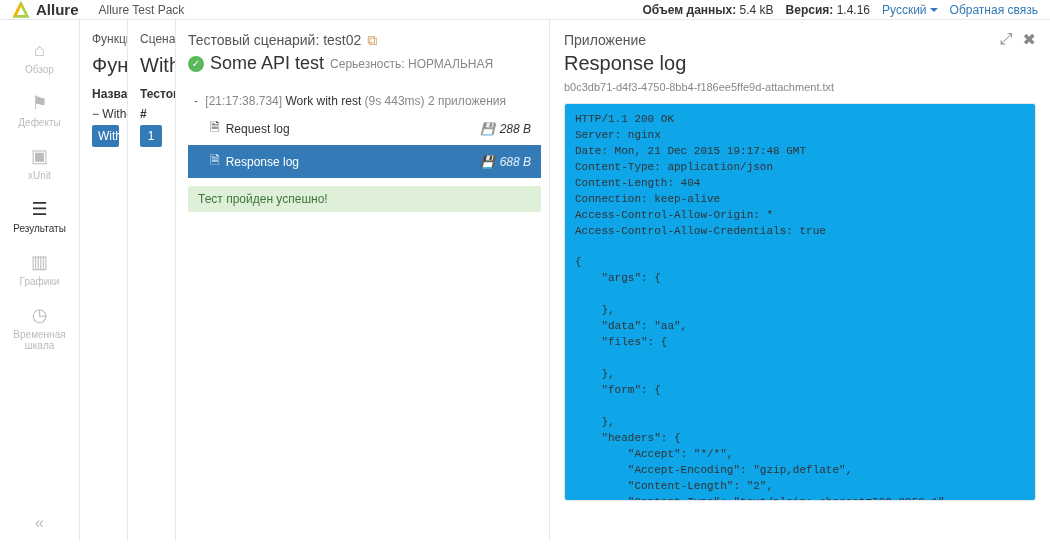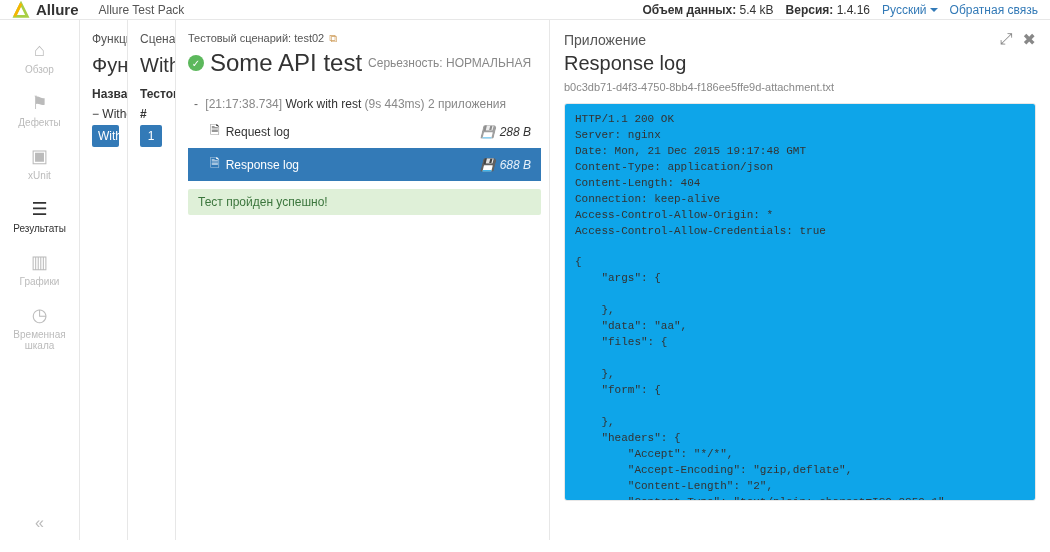--- a/index.html
+++ b/index.html
@@ -35,25 +35,25 @@
 
   .tab-like { font-size: 12px; color: #555; white-space: nowrap; margin-bottom: 8px; }
   .h2 { font-size: 20px; font-weight: 400; margin: 2px 0 10px; white-space: nowrap; }
   .th { font-size: 12px; font-weight: bold; color: #333; white-space: nowrap; }
   .row-minus { font-size: 12px; color: #333; white-space: nowrap; margin-top: 6px; }
   .row-sel { background: #337ab7; color: #fff; padding: 4px 6px; border-radius: 2px; white-space: nowrap; margin-top: 4px; font-size: 12px; }
 
   .col2 .th, .col2 .tab-like { white-space: nowrap; }
   .col2 .row-sel { width: 22px; text-align: center; }
 
-  .scenario-head { font-size: 11px; color: #555; margin-bottom: 4px; }
+  .scenario-head { font-size: 14px; color: #555; margin-bottom: 4px; }
   .scenario-head .copy { color: #d0a060; margin-left: 2px; }
   .scenario-title { display: flex; align-items: center; gap: 6px; margin-bottom: 6px; }
   .ok-badge { width: 16px; height: 16px; border-radius: 50%; background: #5cb85c; display: inline-flex; align-items: center; justify-content: center; color: #fff; font-size: 10px; }
-  .scenario-title h3 { font-size: 24px; font-weight: 400; }
+  .scenario-title h3 { font-size: 18px; font-weight: 400; }
   .severity { font-size: 12px; color: #888; }
 
   .steps { margin-top: 16px; }
   .step-hdr { font-size: 12px; padding: 4px 6px; }
   .step-hdr .dash { color: #666; margin-right: 4px; }
   .step-hdr .ts { color: #888; }
   .step-hdr .dur { color: #888; }
   .att-row { display: flex; align-items: center; padding: 6px 10px 6px 22px; font-size: 12px; cursor: pointer; }
   .att-row .icn { margin-right: 6px; font-size: 12px; }
   .att-row .sz { margin-left: auto; font-style: italic; }

